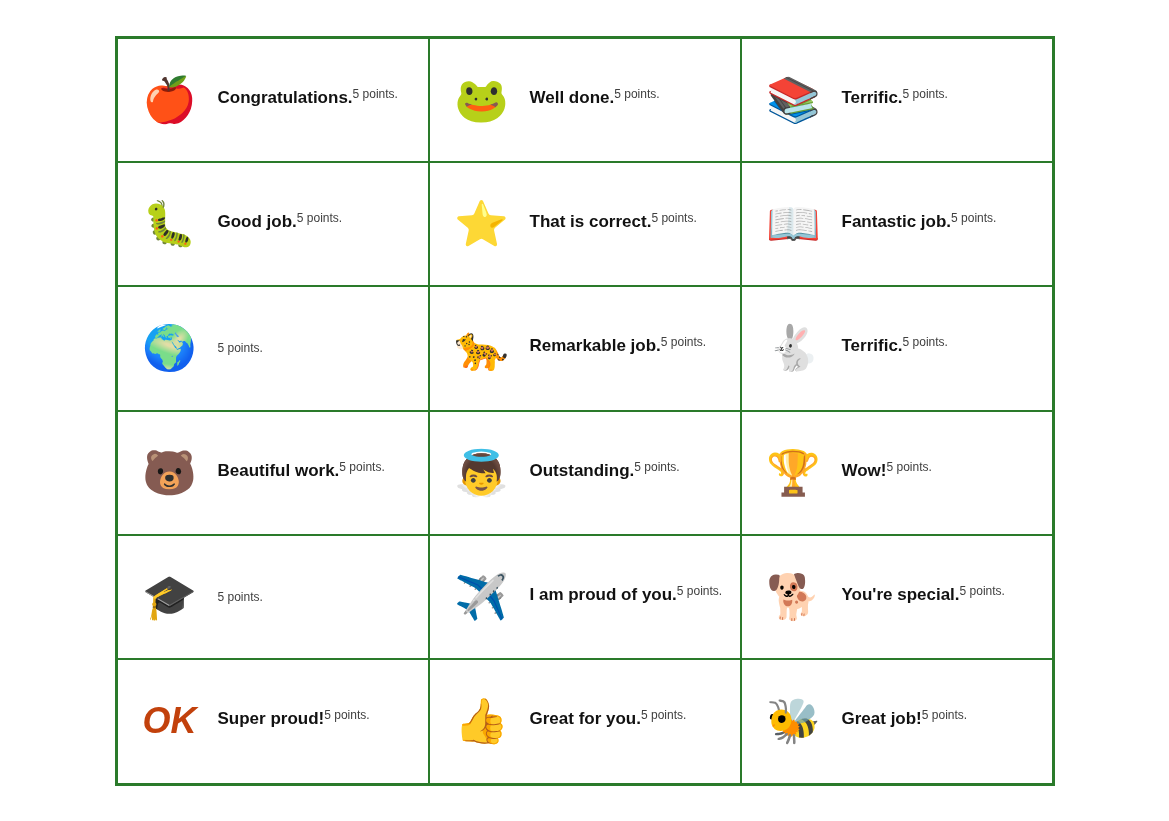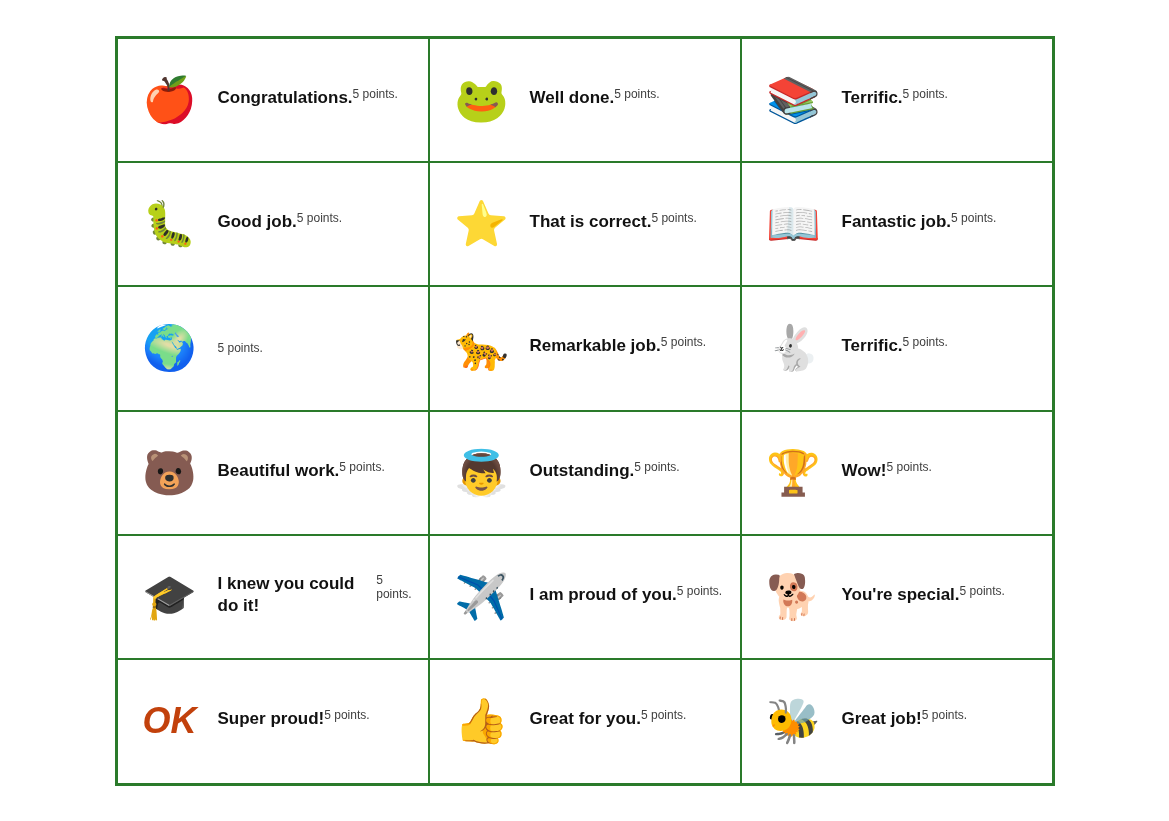--- a/index.html
+++ b/index.html
@@ -141,21 +141,20 @@
     <div class="card">
       <div class="card-icon" style="font-size: 44px;">🏆</div>
       <div class="card-text">
         <span class="card-title">Wow!</span>
         <span class="card-points">5 points.</span>
       </div>
     </div>
     <div class="card">
       <div class="card-icon" style="font-size: 44px;">🎓</div>
       <div class="card-text">
-        <span class="card-title">I knew you could do it!</span>
         <span class="card-points">5 points.</span>
       </div>
     </div>
     <div class="card">
       <div class="card-icon" style="font-size: 44px;">✈️</div>
       <div class="card-text">
         <span class="card-title">I am proud of you.</span>
         <span class="card-points">5 points.</span>
       </div>
     </div>

